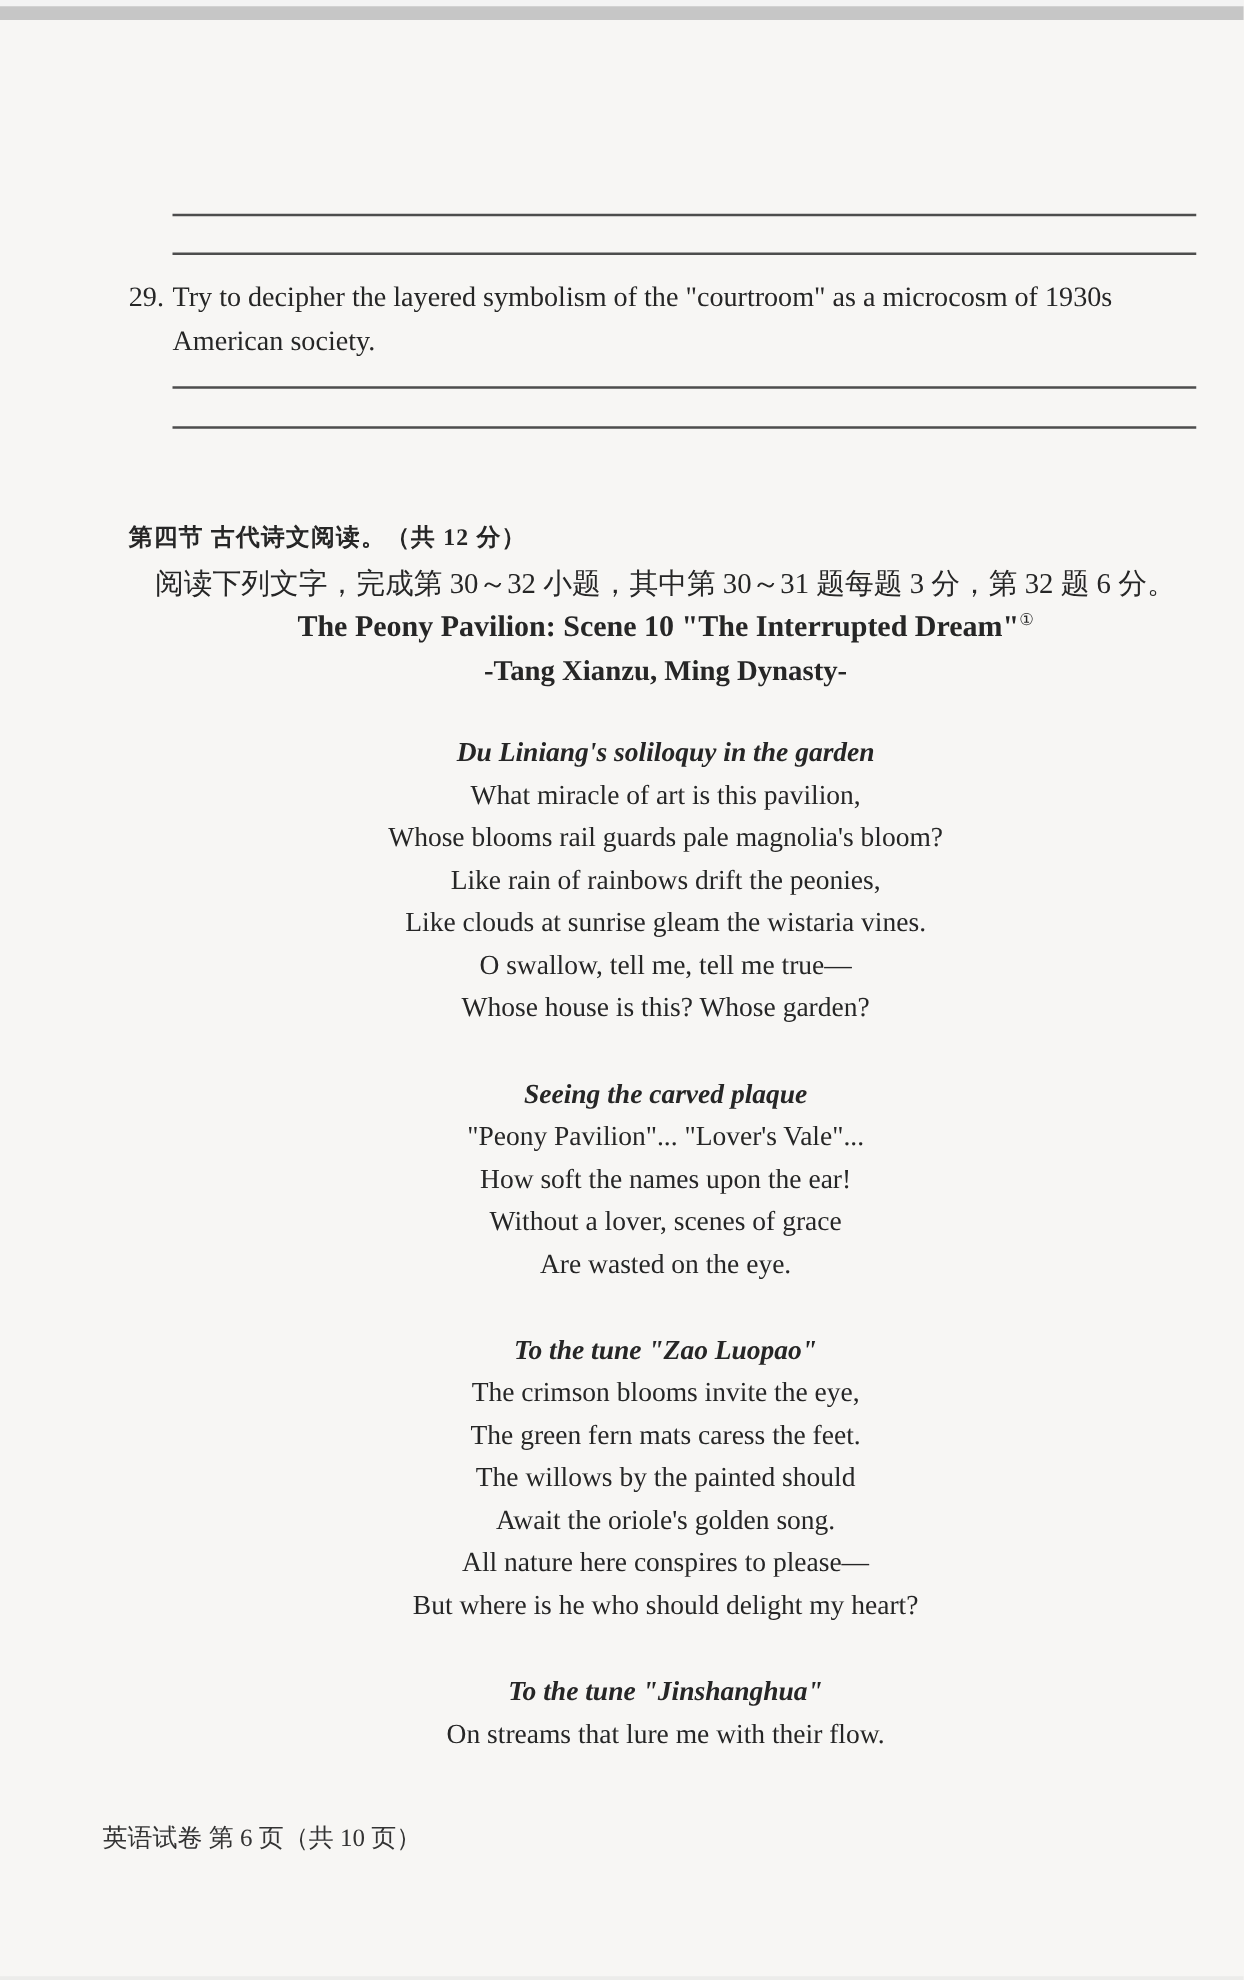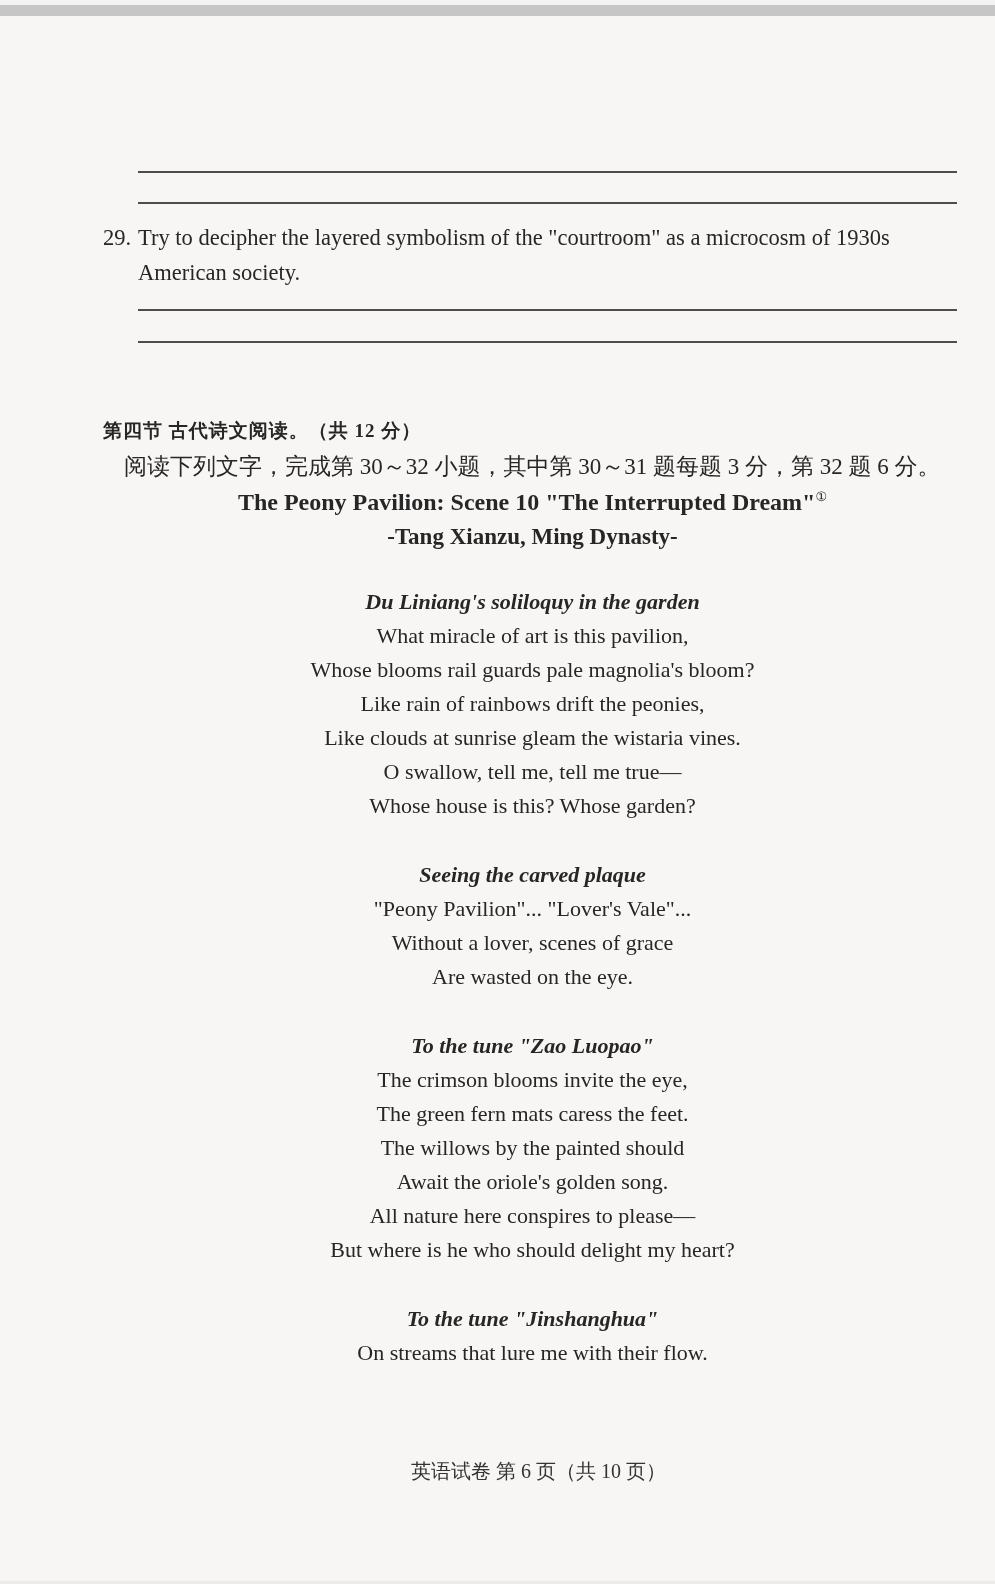--- a/index.html
+++ b/index.html
@@ -42,21 +42,21 @@
   .poem-title sup{font-size:13px;vertical-align:super;line-height:0;font-weight:normal;}
   .byline{top:523px;font-size:23px;line-height:28px;font-weight:bold;}
 
   .poem{position:absolute;top:585px;left:70px;width:925px;text-align:center;
         font-size:22px;line-height:34px;}
   .stanza + .stanza{margin-top:35px;}
   .stanza-heading{font-weight:bold;font-style:italic;}
 
   .footer{
     position:absolute;top:1458px;left:82px;right:0;
-    text-align:center;font-size:20px;line-height:26px;color:#333;
+    font-size:20px;line-height:26px;color:#333;
   }
 </style>
 </head>
 <body>
 
 <div>
 
   <div class="edge-top"></div>
   <div class="top-bar"></div>
 
@@ -88,20 +88,21 @@
       <div class="poem-line">Whose blooms rail guards pale magnolia's bloom?</div>
       <div class="poem-line">Like rain of rainbows drift the peonies,</div>
       <div class="poem-line">Like clouds at sunrise gleam the wistaria vines.</div>
       <div class="poem-line">O swallow, tell me, tell me true—</div>
       <div class="poem-line">Whose house is this? Whose garden?</div>
     </div>
 
     <div class="stanza">
       <div class="stanza-heading">Seeing the carved plaque</div>
       <div class="poem-line">"Peony Pavilion"... "Lover's Vale"...</div>
+      <div class="poem-line">How soft the names upon the ear!</div>
       <div class="poem-line">Without a lover, scenes of grace</div>
       <div class="poem-line">Are wasted on the eye.</div>
     </div>
 
     <div class="stanza">
       <div class="stanza-heading">To the tune "Zao Luopao"</div>
       <div class="poem-line">The crimson blooms invite the eye,</div>
       <div class="poem-line">The green fern mats caress the feet.</div>
       <div class="poem-line">The willows by the painted should</div>
       <div class="poem-line">Await the oriole's golden song.</div>

